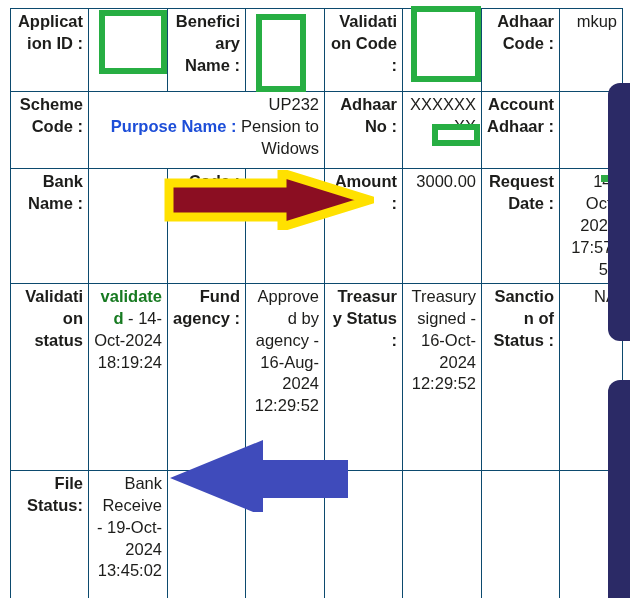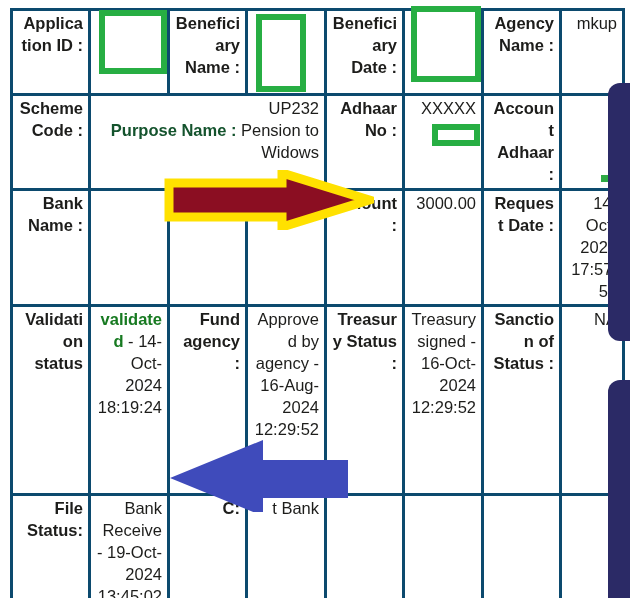--- a/index.html
+++ b/index.html
@@ -27,38 +27,38 @@
     position: absolute;
     left: 10px;
     top: 8px;
     width: 612px;
     border-collapse: collapse;
     table-layout: fixed;
     font-size: 16.5px;
     line-height: 1.33;
   }
   table.detail td {
-    border: 3px solid #0c4a6e;
+    border: 1px solid #0c4a6e;
     padding: 2px 5px;
     vertical-align: top;
     word-wrap: break-word;
     overflow-wrap: break-word;
     color: #1d1d1b;
   }
   td.lbl {
     text-align: right;
     color: #2b55a8;
     font-weight: 600;
     white-space: normal;
   }
   td.val {
     text-align: right;
     color: #161412;
   }
-  .bold-k { font-weight: 700; color: #14532d; }
+  .bold-k { font-weight: 700; color: #1d4ed8; }
   .green-status { color: #177a21; font-weight: 700; }
 
   
   col.c1 { width: 78px; }
   col.c2 { width: 79px; }
   col.c3 { width: 78px; }
   col.c4 { width: 79px; }
   col.c5 { width: 78px; }
   col.c6 { width: 79px; }
   col.c7 { width: 78px; }
@@ -131,23 +131,23 @@
         <col class="c7">
         <col class="c8">
     </colgroup>
     <tbody>
 
       <tr class="r-head">
         <td class="lbl">Application ID :</td>
         <td class="val"></td>
         <td class="lbl">Beneficiary Name :</td>
         <td class="val"></td>
-        <td class="lbl">Beneficiary Date :</td>
-        <td class="val"></td>
-        <td class="lbl">Agency Name :</td>
+        <td class="lbl">Validation Code :</td>
+        <td class="val"></td>
+        <td class="lbl">Adhaar Code :</td>
         <td class="val">mkup</td>
       </tr>
 
       <tr class="r-scheme">
         <td class="lbl">Scheme Code :</td>
         <td class="val" colspan="3">
           <span>UP232</span><br>
           <span class="bold-k">Purpose Name :</span>
           <span>Pension to Widows</span>
         </td>

